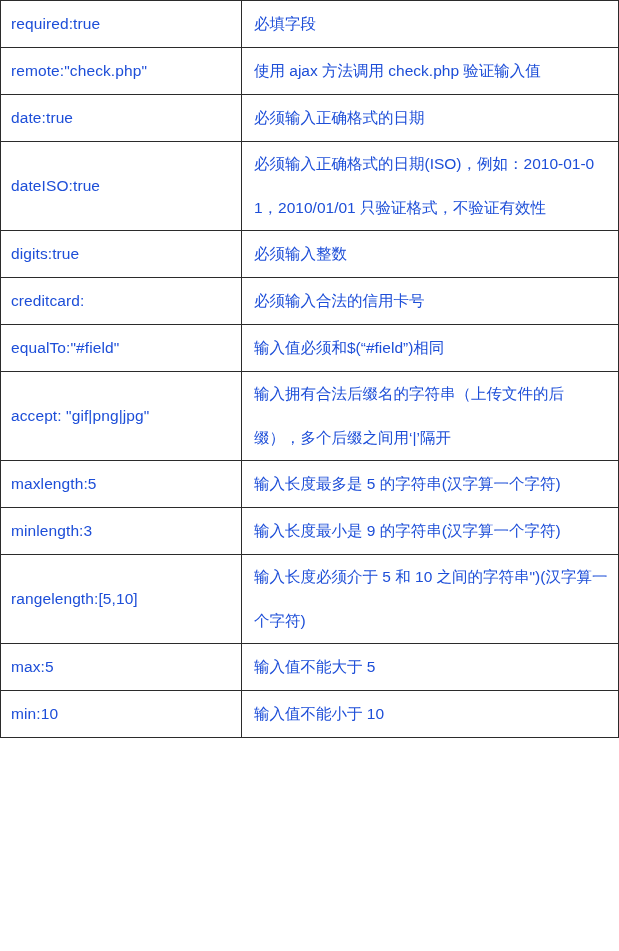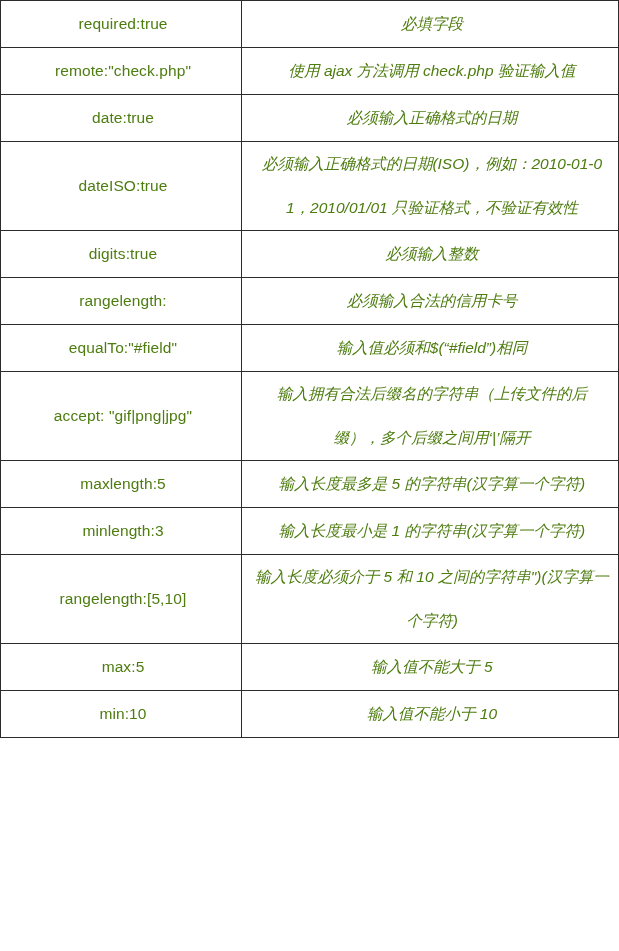--- a/index.html
+++ b/index.html
@@ -16,36 +16,34 @@
   }
   table.rules-table {
     width: 619px;
     border-collapse: collapse;
     table-layout: fixed;
     background: #ffffff;
   }
   table.rules-table td {
     border: 1px solid #2b2b2b;
     vertical-align: middle;
-    color: #4d7c0f;
+    color: #1d4ed8;
     font-size: 15.5px;
     line-height: 44px;
     height: 46px; 
     word-break: break-all;
     overflow: hidden;
-    text-align: center;
   }
   td.rule-cell {
     width: 224px;
     padding: 0 6px 0 10px;
     letter-spacing: 0.1px;
   }
   td.desc-cell {
     padding: 0 8px 0 12px;
-    font-style: italic;
   }
   tr.table-row { background: #ffffff; }
 </style>
 </head>
 <body>
 
 <div class="page">
   <table class="rules-table">
     <tbody>
         <tr class="table-row">
@@ -62,38 +60,38 @@
         </tr>
         <tr class="table-row">
           <td class="rule-cell">dateISO:true</td>
           <td class="desc-cell">必须输入正确格式的日期(ISO)，例如：2010-01-01，2010/01/01 只验证格式，不验证有效性</td>
         </tr>
         <tr class="table-row">
           <td class="rule-cell">digits:true</td>
           <td class="desc-cell">必须输入整数</td>
         </tr>
         <tr class="table-row">
-          <td class="rule-cell">rangelength:</td>
+          <td class="rule-cell">creditcard:</td>
           <td class="desc-cell">必须输入合法的信用卡号</td>
         </tr>
         <tr class="table-row">
           <td class="rule-cell">equalTo:"#field"</td>
           <td class="desc-cell">输入值必须和$(“#field”)相同</td>
         </tr>
         <tr class="table-row">
           <td class="rule-cell">accept: "gif|png|jpg"</td>
           <td class="desc-cell">输入拥有合法后缀名的字符串（上传文件的后缀），多个后缀之间用‘|’隔开</td>
         </tr>
         <tr class="table-row">
           <td class="rule-cell">maxlength:5</td>
           <td class="desc-cell">输入长度最多是 5 的字符串(汉字算一个字符)</td>
         </tr>
         <tr class="table-row">
           <td class="rule-cell">minlength:3</td>
-          <td class="desc-cell">输入长度最小是 1 的字符串(汉字算一个字符)</td>
+          <td class="desc-cell">输入长度最小是 9 的字符串(汉字算一个字符)</td>
         </tr>
         <tr class="table-row">
           <td class="rule-cell">rangelength:[5,10]</td>
           <td class="desc-cell">输入长度必须介于 5 和 10 之间的字符串")(汉字算一个字符)</td>
         </tr>
         <tr class="table-row">
           <td class="rule-cell">max:5</td>
           <td class="desc-cell">输入值不能大于 5</td>
         </tr>
         <tr class="table-row">

